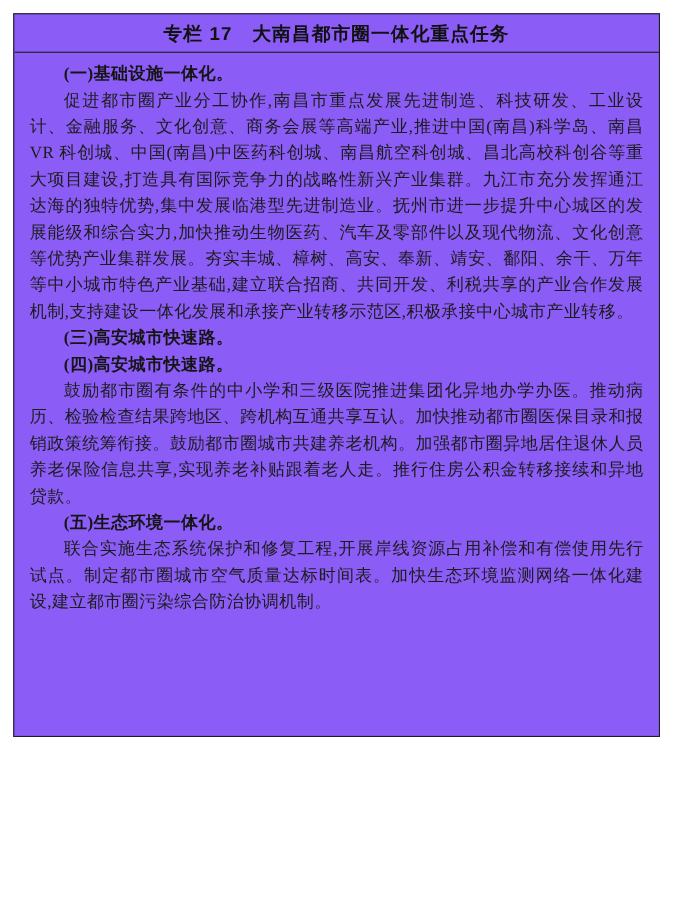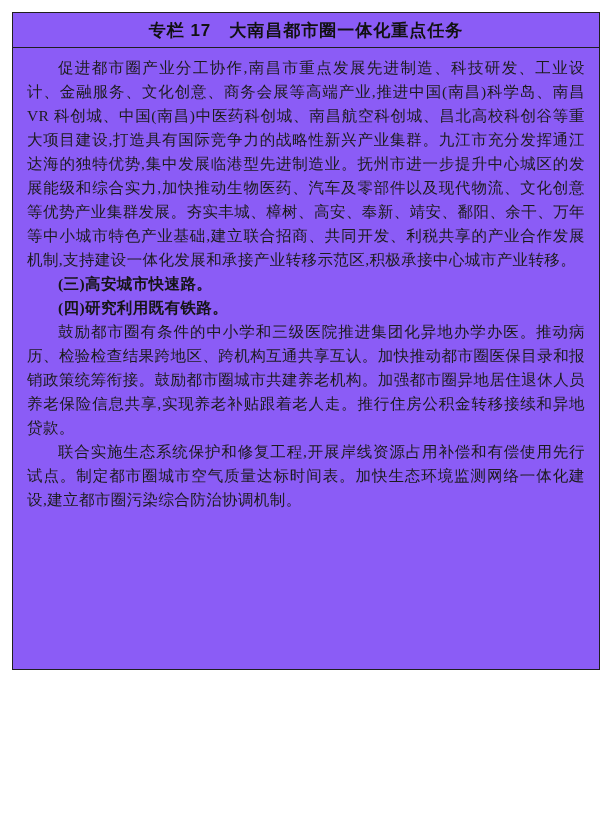--- a/index.html
+++ b/index.html
@@ -57,19 +57,21 @@
     margin: 0;
     text-indent: 2em;
   }
 </style>
 </head>
 <body>
 
 <div class="panel">
   <div class="panel-title">专栏 17　大南昌都市圈一体化重点任务</div>
   <div class="panel-body">
+      <p class="sec-heading">(一)基础设施一体化。</p>
       <p class="sec-para">促进都市圈产业分工协作,南昌市重点发展先进制造、科技研发、工业设计、金融服务、文化创意、商务会展等高端产业,推进中国(南昌)科学岛、南昌 VR 科创城、中国(南昌)中医药科创城、南昌航空科创城、昌北高校科创谷等重大项目建设,打造具有国际竞争力的战略性新兴产业集群。九江市充分发挥通江达海的独特优势,集中发展临港型先进制造业。抚州市进一步提升中心城区的发展能级和综合实力,加快推动生物医药、汽车及零部件以及现代物流、文化创意等优势产业集群发展。夯实丰城、樟树、高安、奉新、靖安、鄱阳、余干、万年等中小城市特色产业基础,建立联合招商、共同开发、利税共享的产业合作发展机制,支持建设一体化发展和承接产业转移示范区,积极承接中心城市产业转移。</p>
       <p class="sec-heading">(三)高安城市快速路。</p>
-      <p class="sec-heading">(四)研究利用既有铁路。</p>
+      <p class="sec-heading">(四)高安城市快速路。</p>
       <p class="sec-para">鼓励都市圈有条件的中小学和三级医院推进集团化异地办学办医。推动病历、检验检查结果跨地区、跨机构互通共享互认。加快推动都市圈医保目录和报销政策统筹衔接。鼓励都市圈城市共建养老机构。加强都市圈异地居住退休人员养老保险信息共享,实现养老补贴跟着老人走。推行住房公积金转移接续和异地贷款。</p>
+      <p class="sec-heading">(五)生态环境一体化。</p>
       <p class="sec-para">联合实施生态系统保护和修复工程,开展岸线资源占用补偿和有偿使用先行试点。制定都市圈城市空气质量达标时间表。加快生态环境监测网络一体化建设,建立都市圈污染综合防治协调机制。</p>
     </div>
 </div>
 
 </body></html>

